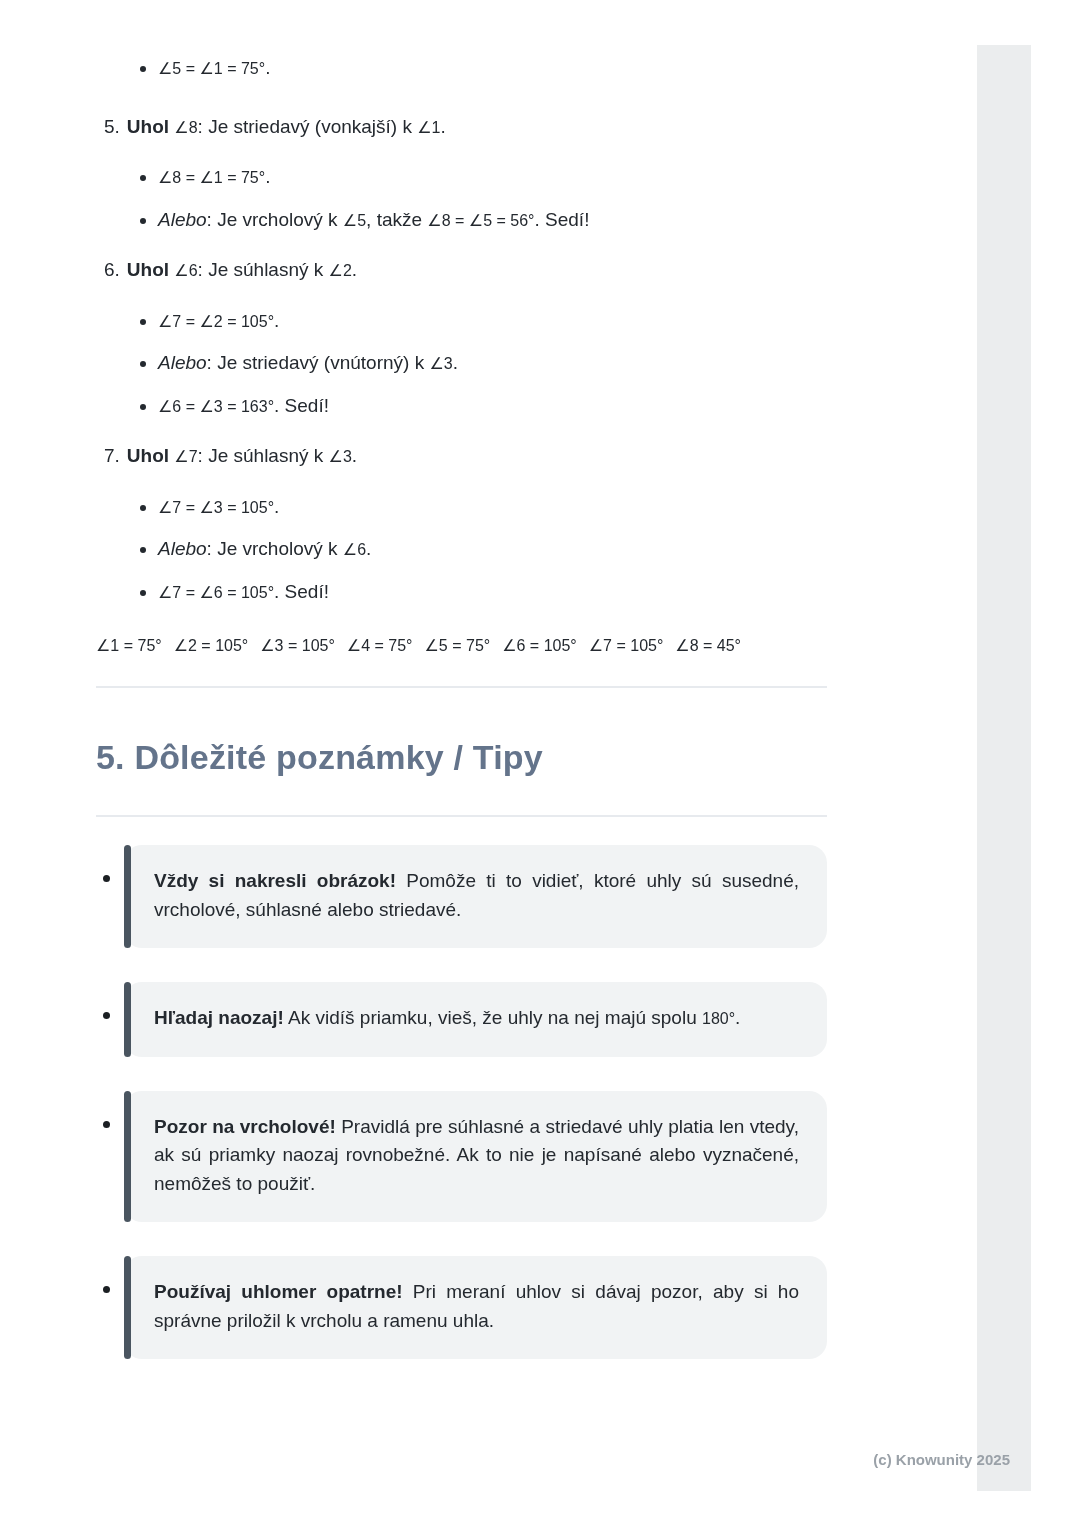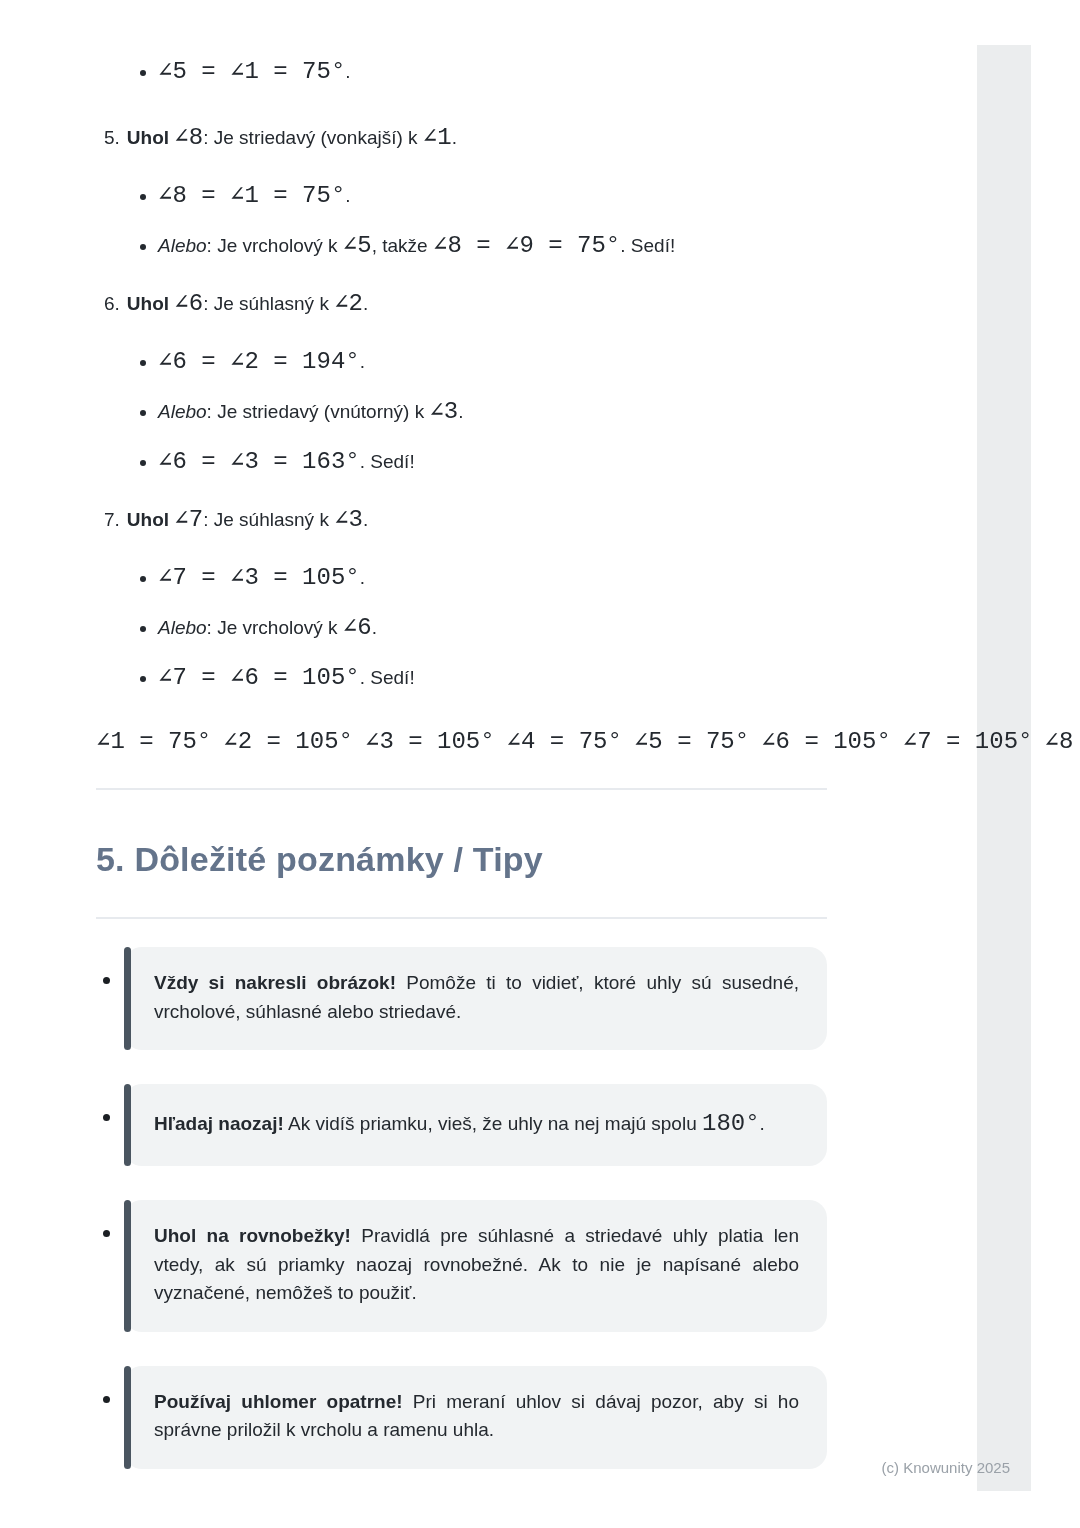--- a/index.html
+++ b/index.html
@@ -28,22 +28,22 @@
   
   #numbered { margin-top:30px; }
   .num-item { margin-bottom:22px; }
   .num-header { font-size:19px; line-height:1.5; margin-bottom:22px; padding-left:8px; }
   .num { margin-right:7px; }
 
   
   .seg.bold { font-weight:700; }
   .seg.italic { font-style:italic; }
   .seg.math {
-    font-family:Liberation Mono, monospace;
-    font-size:24px;
+    font-family:Liberation Sans, sans-serif;
+    font-size:16px;
   }
 
   
   .result-label { font-weight:700; font-size:19px; line-height:1.5; margin-top:4px; }
   .result-line { margin-top:28px; line-height:1.5; white-space:nowrap; }
   .result-line .eq { margin-right:12px; }
 
   .divider {
     border:none; border-top:2px solid var(--c-divider, #e7eaee);
     margin-top:28px; width:731px;
@@ -76,50 +76,51 @@
     text-align:justify;
   }
   .tip-box::before {
     content:"";
     position:absolute; left:0; top:0; bottom:0; width:7px;
     background:var(--c-callout-border, #4a5560);
     border-radius:6px;
   }
 
   .footer {
-    position:absolute; right:70px; bottom:52px;
+    position:absolute; right:70px; bottom:60px;
     font-size:15px; color:var(--c-footer, #9aa1a8);
     z-index:3;
+    font-weight:bold;
   }
 </style>
 </head>
 <body>
 
 <div class="page">
 
   <div class="scroll-strip"></div>
 
   <div class="content">
 
     <ul class="bullets lead" id="leading-bullets">
         <li><span class="seg math">∠5 = ∠1 = 75°</span><span class="seg text">.</span></li>
       </ul>
 
     <div id="numbered">
         <div class="num-item">
           <div class="num-header"><span class="num">5.</span><span class="seg bold">Uhol</span><span class="seg text"> </span><span class="seg math">∠8</span><span class="seg text">: Je striedavý (vonkajší) k </span><span class="seg math">∠1</span><span class="seg text">.</span></div>
           <ul class="bullets">
             <li><span class="seg math">∠8 = ∠1 = 75°</span><span class="seg text">.</span></li>
-            <li><span class="seg italic">Alebo</span><span class="seg text">: Je vrcholový k </span><span class="seg math">∠5</span><span class="seg text">, takže </span><span class="seg math">∠8 = ∠9 = 75°</span><span class="seg text">. Sedí!</span></li>
+            <li><span class="seg italic">Alebo</span><span class="seg text">: Je vrcholový k </span><span class="seg math">∠5</span><span class="seg text">, takže </span><span class="seg math">∠8 = ∠5 = 56°</span><span class="seg text">. Sedí!</span></li>
           </ul>
         </div>
         <div class="num-item">
           <div class="num-header"><span class="num">6.</span><span class="seg bold">Uhol</span><span class="seg text"> </span><span class="seg math">∠6</span><span class="seg text">: Je súhlasný k </span><span class="seg math">∠2</span><span class="seg text">.</span></div>
           <ul class="bullets">
-            <li><span class="seg math">∠6 = ∠2 = 194°</span><span class="seg text">.</span></li>
+            <li><span class="seg math">∠7 = ∠2 = 105°</span><span class="seg text">.</span></li>
             <li><span class="seg italic">Alebo</span><span class="seg text">: Je striedavý (vnútorný) k </span><span class="seg math">∠3</span><span class="seg text">.</span></li>
             <li><span class="seg math">∠6 = ∠3 = 163°</span><span class="seg text">. Sedí!</span></li>
           </ul>
         </div>
         <div class="num-item">
           <div class="num-header"><span class="num">7.</span><span class="seg bold">Uhol</span><span class="seg text"> </span><span class="seg math">∠7</span><span class="seg text">: Je súhlasný k </span><span class="seg math">∠3</span><span class="seg text">.</span></div>
           <ul class="bullets">
             <li><span class="seg math">∠7 = ∠3 = 105°</span><span class="seg text">.</span></li>
             <li><span class="seg italic">Alebo</span><span class="seg text">: Je vrcholový k </span><span class="seg math">∠6</span><span class="seg text">.</span></li>
             <li><span class="seg math">∠7 = ∠6 = 105°</span><span class="seg text">. Sedí!</span></li>
@@ -138,21 +139,21 @@
         <div class="tip-row">
           <span class="tip-dot"></span>
           <div class="tip-box"><span class="seg bold">Vždy si nakresli obrázok!</span><span class="seg text"> Pomôže ti to vidieť, ktoré uhly sú susedné, vrcholové, súhlasné alebo striedavé.</span></div>
         </div>
         <div class="tip-row">
           <span class="tip-dot"></span>
           <div class="tip-box"><span class="seg bold">Hľadaj naozaj!</span><span class="seg text"> Ak vidíš priamku, vieš, že uhly na nej majú spolu </span><span class="seg math">180°</span><span class="seg text">.</span></div>
         </div>
         <div class="tip-row">
           <span class="tip-dot"></span>
-          <div class="tip-box"><span class="seg bold">Uhol na rovnobežky!</span><span class="seg text"> Pravidlá pre súhlasné a striedavé uhly platia len vtedy, ak sú priamky naozaj rovnobežné. Ak to nie je napísané alebo vyznačené, nemôžeš to použiť.</span></div>
+          <div class="tip-box"><span class="seg bold">Pozor na vrcholové!</span><span class="seg text"> Pravidlá pre súhlasné a striedavé uhly platia len vtedy, ak sú priamky naozaj rovnobežné. Ak to nie je napísané alebo vyznačené, nemôžeš to použiť.</span></div>
         </div>
         <div class="tip-row">
           <span class="tip-dot"></span>
           <div class="tip-box"><span class="seg bold">Používaj uhlomer opatrne!</span><span class="seg text"> Pri meraní uhlov si dávaj pozor, aby si ho správne priložil k vrcholu a ramenu uhla.</span></div>
         </div>
       </div>
 
   </div>
 
   <div class="footer">(c) Knowunity 2025</div>

